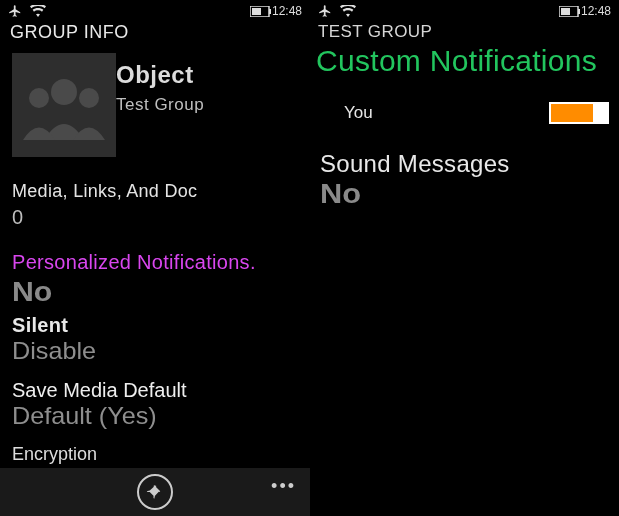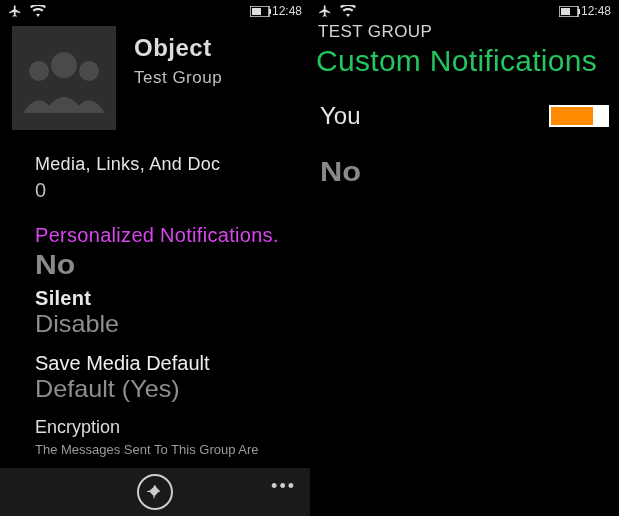--- a/index.html
+++ b/index.html
@@ -44,21 +44,20 @@
   .hdr-small {
     font-size: 18px;
     letter-spacing: 0.5px;
     padding: 2px 10px 4px 10px;
     color: #e8e8e8;
   }
   .group-row {
     display: flex;
     align-items: flex-start;
     padding: 6px 10px 6px 12px;
-    gap: 18px;
   }
   .avatar {
     width: 104px;
     height: 104px;
     background: #2e2e2e;
     display: flex;
     align-items: center;
     justify-content: center;
   }
   .avatar svg { display:block; }
@@ -72,21 +71,20 @@
   .obj-sub {
     font-size: 17px;
     color: #bfbfbf;
     margin-top: 6px;
     letter-spacing: 0.5px;
   }
 
   .section {
     padding: 0 12px;
     margin-top: 18px;
-    margin-left: 23px;
   }
   .sec-title {
     font-size: 18px;
     color: #e4e4e4;
     letter-spacing: 0.3px;
   }
   .sec-count {
     font-size: 20px;
     color: #bdbdbd;
     margin-top: 4px;
@@ -175,22 +173,23 @@
     letter-spacing: 0.3px;
     white-space: nowrap;
   }
   .you-row {
     display: flex;
     justify-content: space-between;
     align-items: center;
     padding: 24px 10px 0 10px;
   }
   .you-label {
-    font-size: 24px;
+    font-size: 17px;
     color: #e6e6e6;
+    margin-left: 24px;
   }
   .toggle {
     width: 60px;
     height: 22px;
     border: 2px solid #fff;
     background: #000;
     position: relative;
   }
   .toggle .fill {
     position: absolute;
@@ -245,20 +244,21 @@
           <svg width="22" height="11" viewBox="0 0 22 11">
               <rect x="0" y="0" width="19" height="11" fill="none" stroke="#ddd" stroke-width="1.5"></rect>
               <rect x="2" y="2" width="9" height="7" fill="#ddd"></rect>
               <rect x="19" y="3" width="2" height="5" fill="#ddd"></rect>
             </svg>
         </span>
         <span>12:48</span>
       </div>
     </div>
 
+    <div class="hdr-small">GROUP INFO</div>
 
     <div class="group-row">
       <div class="avatar">
         <svg width="90" height="70" viewBox="0 0 90 70">
           <circle cx="45" cy="22" r="13" fill="#4a4a4a"></circle>
           <circle cx="20" cy="28" r="10" fill="#4a4a4a"></circle>
           <circle cx="70" cy="28" r="10" fill="#4a4a4a"></circle>
           <path d="M25 70 Q45 38 65 70 Z" fill="#4a4a4a"></path>
           <path d="M4 70 Q20 45 36 70 Z" fill="#4a4a4a"></path>
           <path d="M54 70 Q70 45 86 70 Z" fill="#4a4a4a"></path>
@@ -328,17 +328,18 @@
 
     <div class="you-row">
       <div class="you-label">You</div>
       <div class="toggle">
         <div class="fill"></div>
         <div class="thumb"></div>
       </div>
     </div>
 
     <div class="r-sec">
+      <div class="r-title">Sound Messages</div>
       <div class="r-val">No</div>
     </div>
   </div>
 
 </div>
 
 </body></html>

